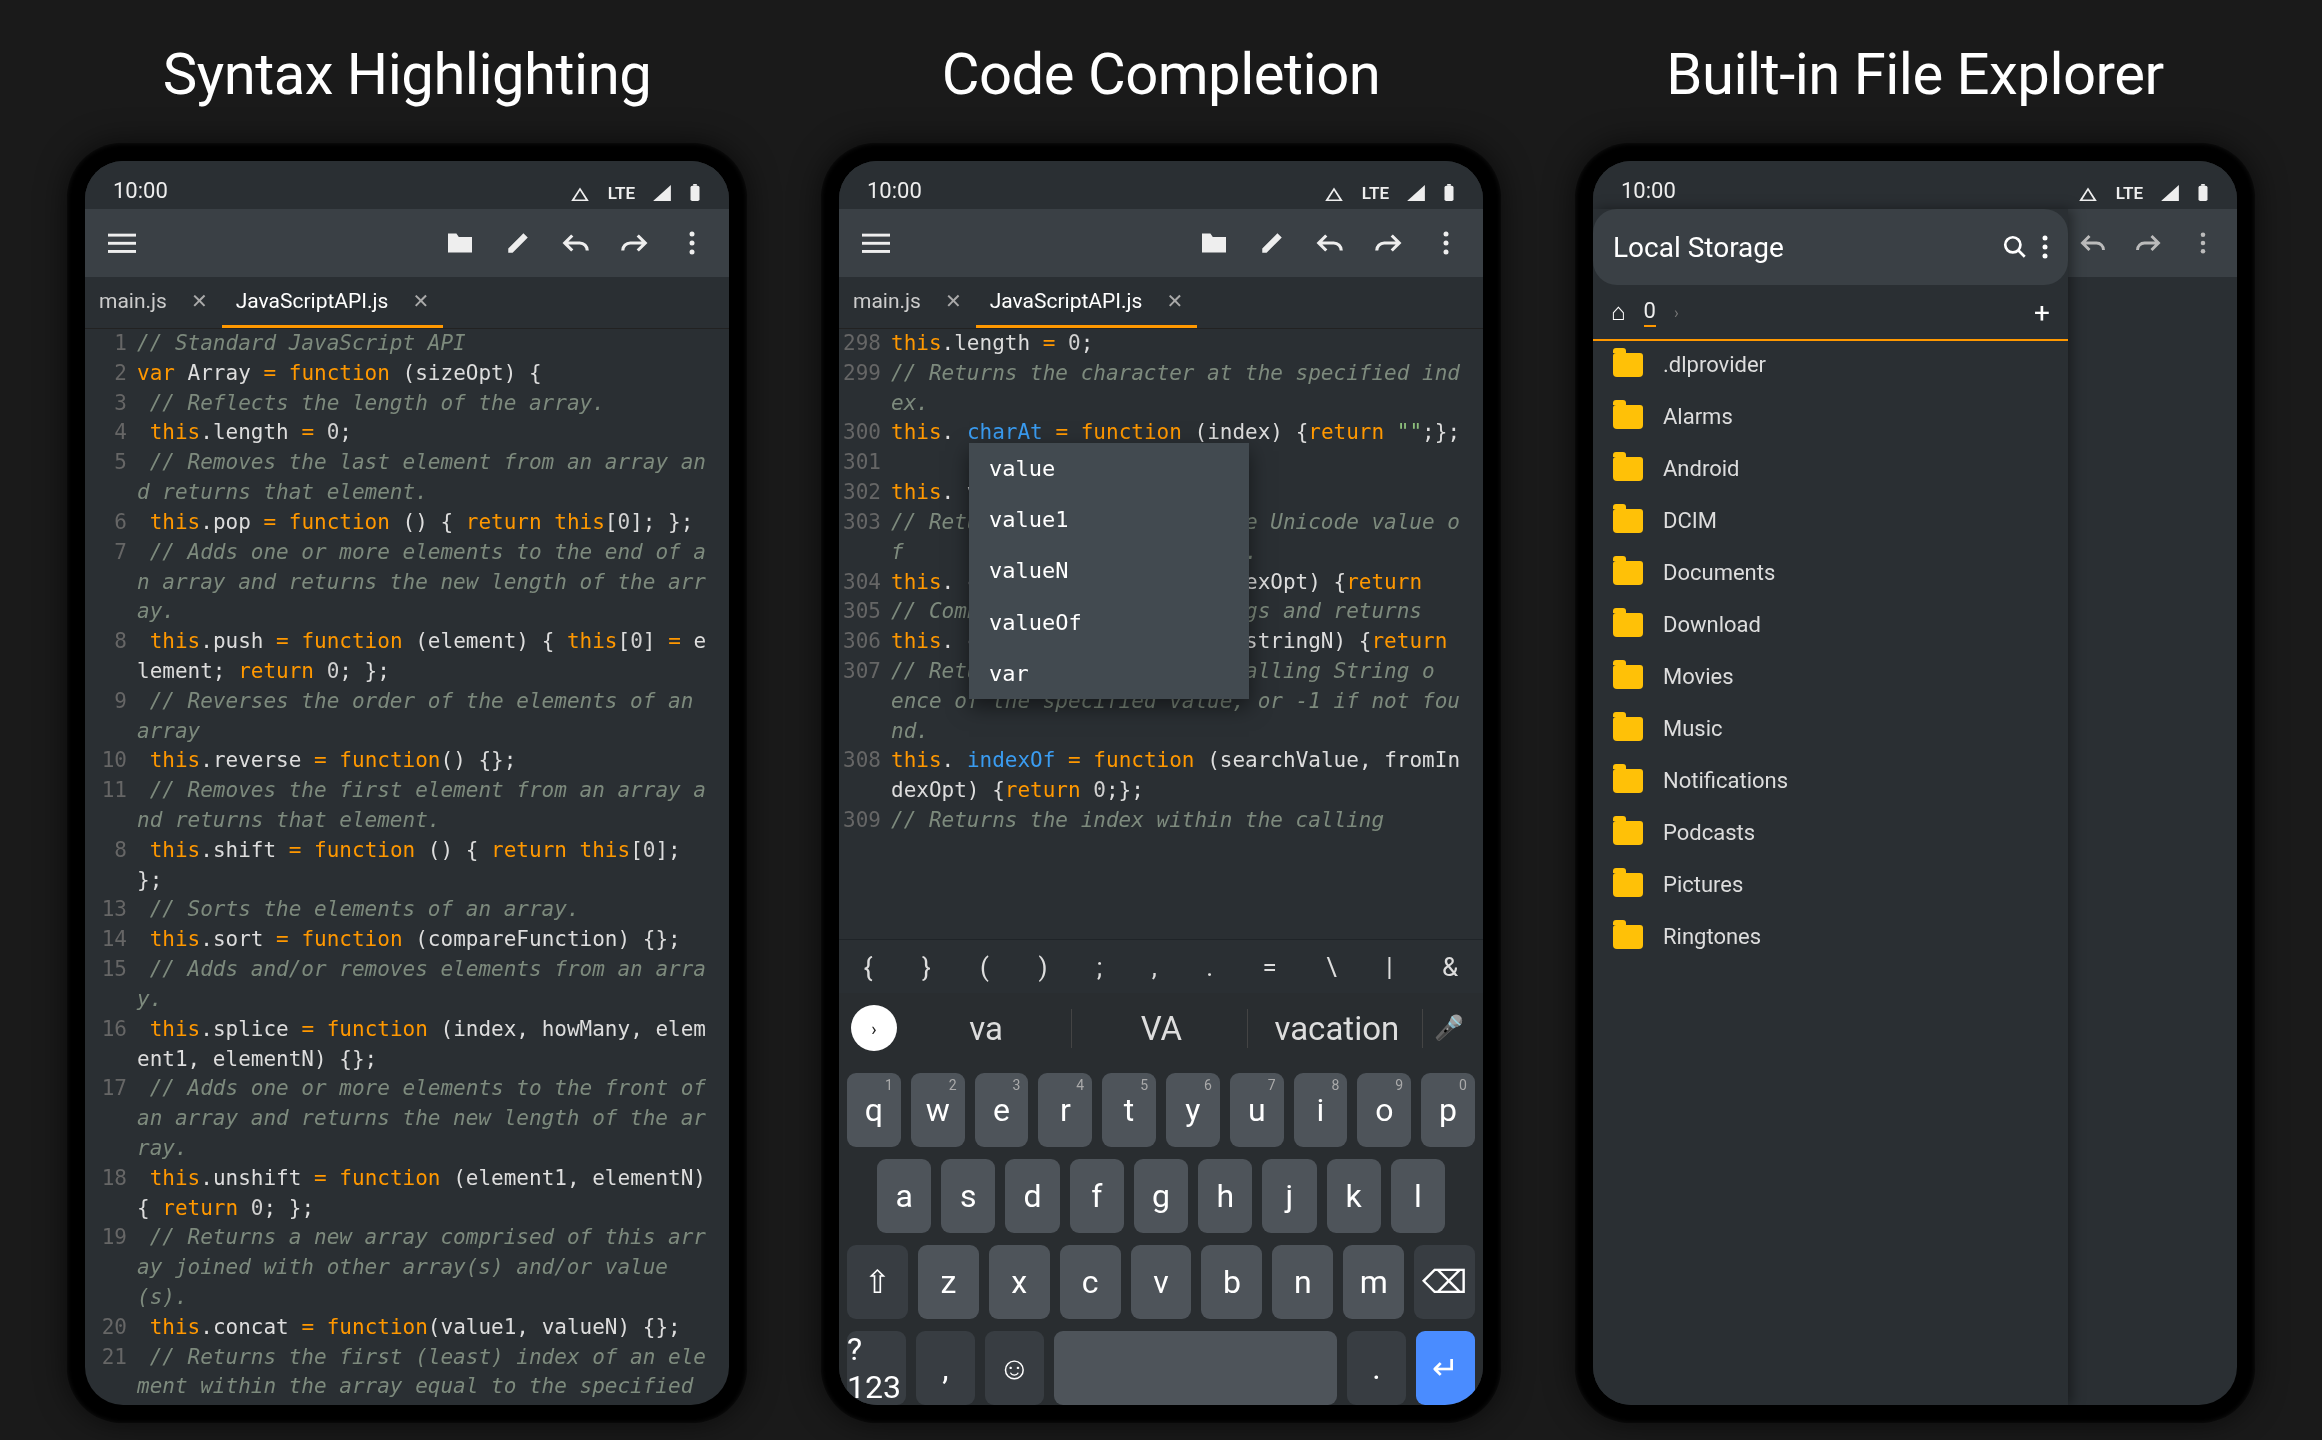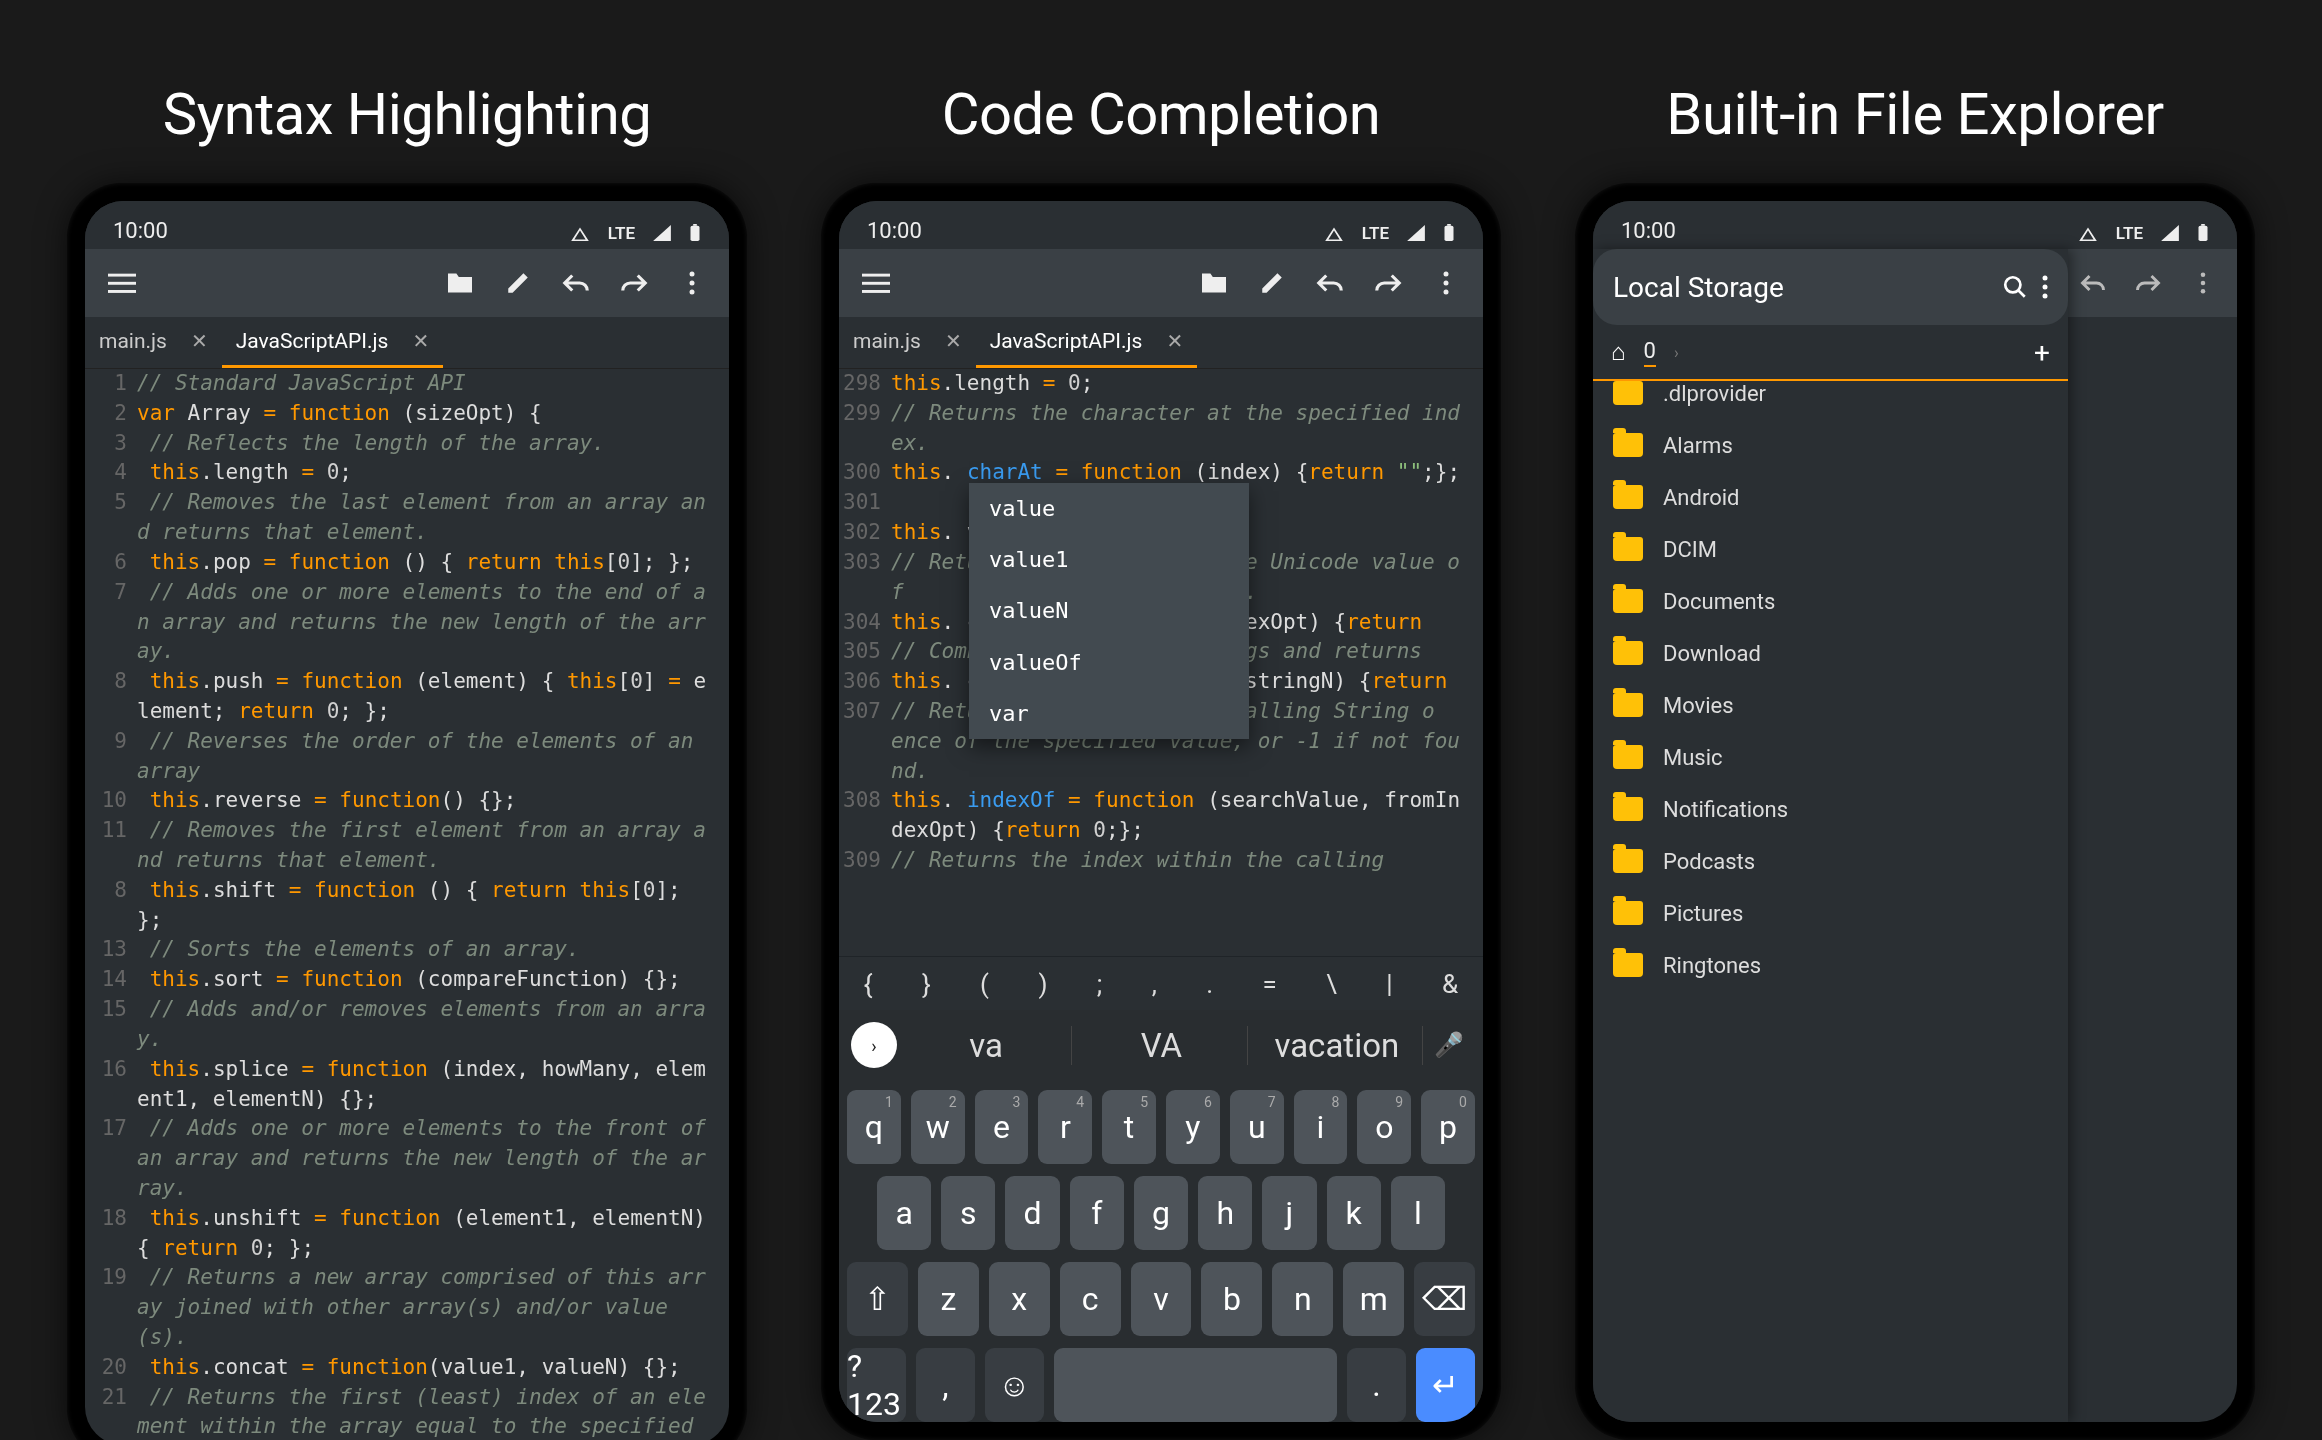--- a/index.html
+++ b/index.html
@@ -7,21 +7,21 @@
   background: #1a1a1a;
   font-family: -apple-system, BlinkMacSystemFont, "Segoe UI", Roboto, sans-serif;
   width: 2322px;
   height: 1440px;
   display: flex;
   justify-content: space-around;
   padding: 40px 30px 0;
   overflow: hidden;
 }
 .panel { width: 740px; display: flex; flex-direction: column; align-items: center; }
-.panel-title { color: #fff; font-size: 58px; font-weight: 400; letter-spacing: -0.5px; margin-bottom: 35px; text-align: center; margin-top: 40px; }
+.panel-title { color: #fff; font-size: 58px; font-weight: 400; letter-spacing: -0.5px; margin-bottom: 35px; text-align: center; }
 .phone {
   width: 680px;
   height: 1280px;
   background: #000;
   border-radius: 55px;
   padding: 18px;
   box-shadow: 0 0 30px rgba(0,0,0,0.6), inset 0 0 5px rgba(255,255,255,0.08);
   position: relative;
 }
 .phone::before {
@@ -116,21 +116,21 @@
 .space { flex: 4.8; }
 
 .fe-toolbar { height: 76px; background: #3a4045; display: flex; align-items: center; padding: 0 20px; gap: 14px; color: #fff; border-radius: 24px; }
 .fe-title { flex: 1; font-size: 28px; }
 .breadcrumb { height: 56px; background: #2a2f33; display: flex; align-items: center; padding: 0 18px; gap: 18px; color: #aaa; border-bottom: 2px solid #ff9800; }
 .bc-home { color: #fff; font-size: 24px; }
 .bc-item { color: #eee; font-size: 22px; border-bottom: 2px solid #ff9800; padding-bottom: 2px; }
 .bc-chev { color: #777; }
 .bc-plus { margin-left: auto; color: #fff; font-size: 28px; }
 .file-list { flex: 1; overflow: hidden; }
-.file-row { height: 52px; display: flex; align-items: flex-start; padding: 0 20px; gap: 20px; color: #ddd; font-size: 22px; }
+.file-row { height: 52px; display: flex; align-items: flex-end; padding: 16px 20px; gap: 20px; color: #ddd; font-size: 22px; }
 .folder-icon { width: 30px; height: 24px; background: #ffc107; border-radius: 3px 3px 4px 4px; position: relative; }
 .folder-icon::before { content:""; position:absolute; top:-5px; left:0; width:13px; height:5px; background:#ffc107; border-radius: 3px 3px 0 0; }
 .hidden-code { position: absolute; right: 0; top: 152px; width: 280px; padding-top: 10px; font-family: monospace; font-size: 21px; line-height: 1.6; color: #7d8a7d; z-index: -1; }
 svg { display: block; }
 </style>
 </head>
 <body>
 
 <div class="panel">
   <div class="panel-title">Syntax Highlighting</div>

